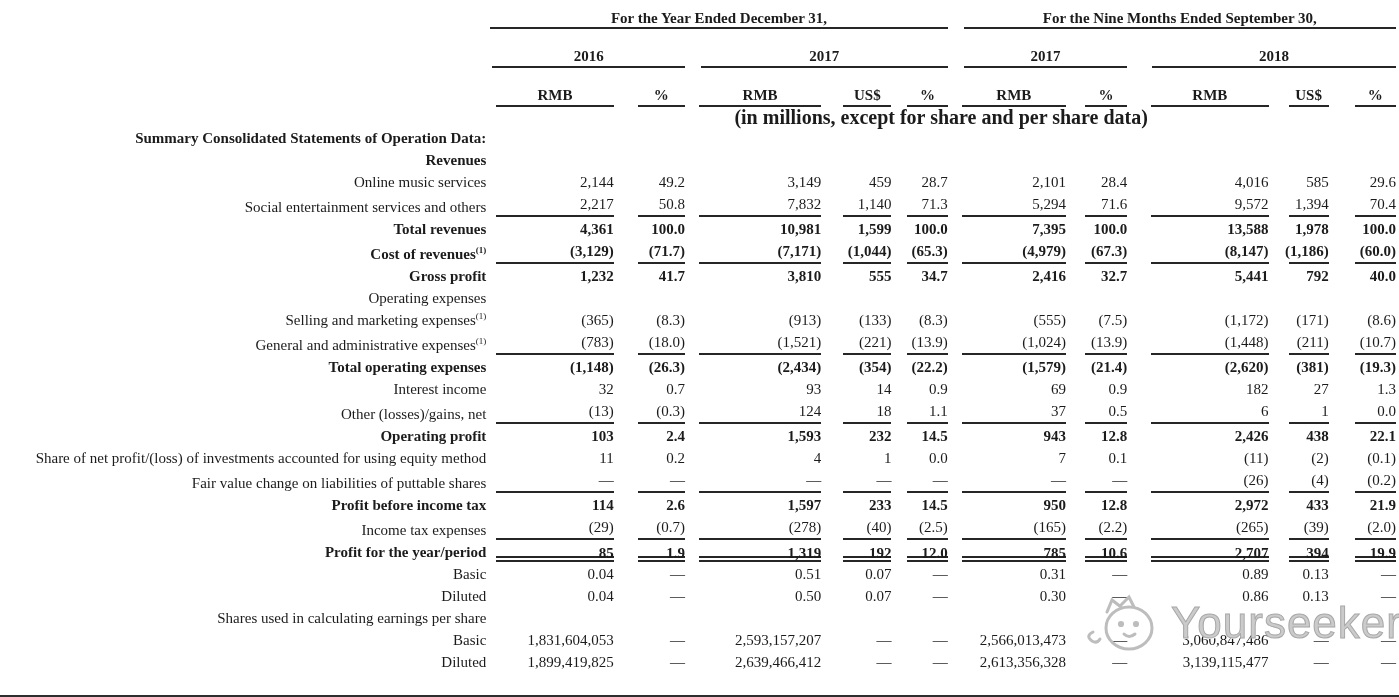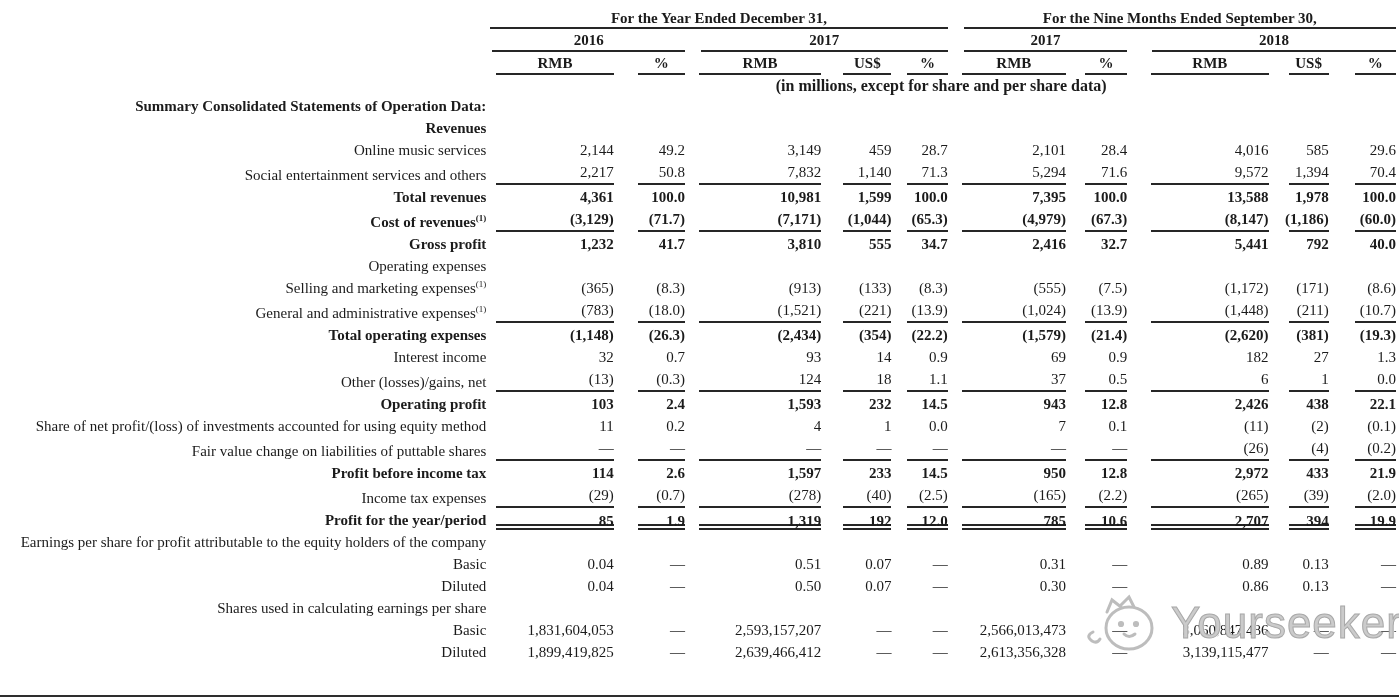--- a/index.html
+++ b/index.html
@@ -24,22 +24,22 @@
       padding-bottom:4px;}
   .rd{background-image:linear-gradient(#262626,#262626),linear-gradient(#262626,#262626);
       background-repeat:no-repeat;
       background-size:calc(100% - var(--inset,8px)) 2px,calc(100% - var(--inset,8px)) 2px;
       background-position:right bottom,right 0 bottom 4px;
       padding-bottom:0;}
   
   thead td{font-weight:bold;text-align:center;margin-top:8px;}
   .hc{padding-left:var(--inset,0px);}
   tr.ghead td{padding-top:10px;padding-bottom:2px;}
-  tr.yhead td,tr.chead td{padding-top:3px;padding-bottom:3px;}
-  tr.nhead td{padding-top:2px;font-size:16px;}
+  tr.yhead td,tr.chead td{padding-top:19px;padding-bottom:3px;}
+  tr.nhead td{padding-top:2px;font-size:20px;}
   
   .lbl{text-align:right;}
   .lb0{padding-left:10px;}
   .lb1{padding-left:46px;}
   .hang .lbl-text{display:block;white-space:normal;padding-left:22px;text-indent:-22px;}
   tr.bold td{font-weight:bold;}
   sup{font-size:9px;line-height:0;}
   .bottom-edge{position:absolute;left:0;bottom:0;width:1399px;height:2px;background:#2e2e2e;}
   
   .watermark{position:absolute;left:1083px;top:592px;display:flex;align-items:center;
@@ -979,33 +979,20 @@
               <span class="v">394</span>
             </div>
           </td>
     <td class="num c10 rd">
             <div class="cw">
               <span class="v">19.9</span>
             </div>
           </td>
   </tr>
         <tr>
-    <td class="lbl lb0 hang"><span class="lbl-text">Earnings per share for profit attributable to the equity holders of the company</span><sup class="lbl-sup"></sup></td>
-    <td class="num c1"></td>
-    <td class="num c2"></td>
-    <td class="num c3"></td>
-    <td class="num c4"></td>
-    <td class="num c5"></td>
-    <td class="num c6"></td>
-    <td class="num c7"></td>
-    <td class="num c8"></td>
-    <td class="num c9"></td>
-    <td class="num c10"></td>
-  </tr>
-        <tr>
     <td class="lbl lb1"><span class="lbl-text">Basic</span><sup class="lbl-sup"></sup></td>
     <td class="num c1">
             <div class="cw">
               <span class="v">0.04</span>
             </div>
           </td>
     <td class="num c2">
             <div class="cw">
               <span class="v">—</span>
             </div>

